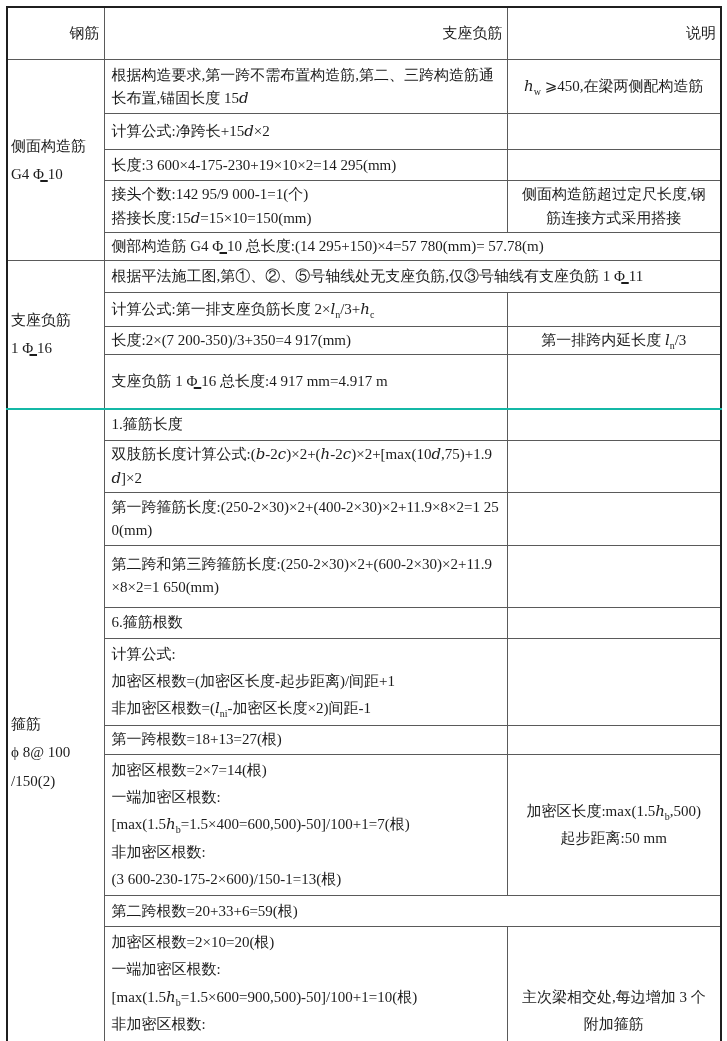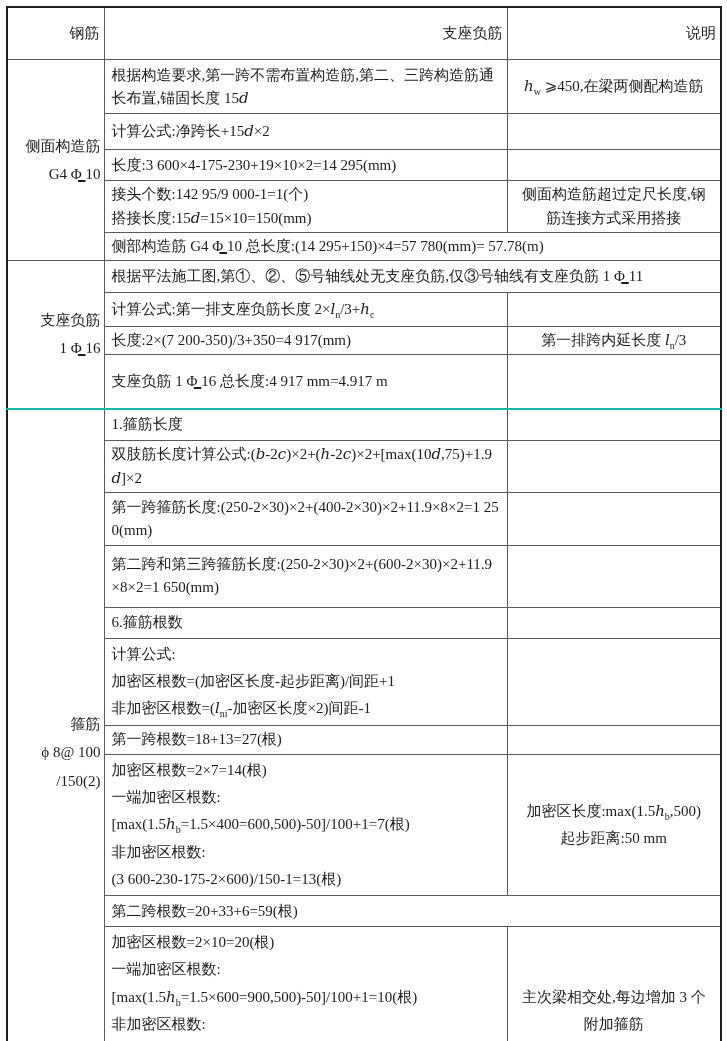--- a/index.html
+++ b/index.html
@@ -7,21 +7,21 @@
        font-family:"Liberation Serif","DejaVu Serif",serif;
        color:#1c1c1c;-webkit-font-smoothing:antialiased;}
   table.calc{border-collapse:collapse;table-layout:fixed;
              position:absolute;left:6px;top:6px;width:714px;
              border:2px solid #1f1f1f;}
   col.c1{width:97px;} col.c2{width:403px;} col.c3{width:214px;}
   th,td{border:1px solid #5a5a5a;font-weight:normal;
         font-size:15px;line-height:1.55;vertical-align:middle;
         padding:2px 7px;box-sizing:border-box;background:#ffffff;}
   th{ text-align:right;padding:14px 4px;}
-  td.lbl{text-align:right;padding:2px 3px;line-height:1.9;}
+  td.lbl{text-align:left;padding:2px 3px;line-height:1.9;}
   td.proc{text-align:left;word-break:break-all;}
   td.note{text-align:center;word-break:break-all;}
   tr.secC > td{border-top:2px solid #14b8a6;}
   tr.secB > td{border-top:1px solid #3a3a3a;}
   td.loose{line-height:1.82;}
   i{font-style:italic;font-family:"DejaVu Serif","Liberation Serif",serif;}
   sub{font-size:10px;line-height:0;}
   
   .h27{height:27px}.h28{height:28px}.h29{height:29px}.h31{height:31px}
   .h32{height:32px}.h33{height:34px}.h36{height:36px}.h44{height:44px}

